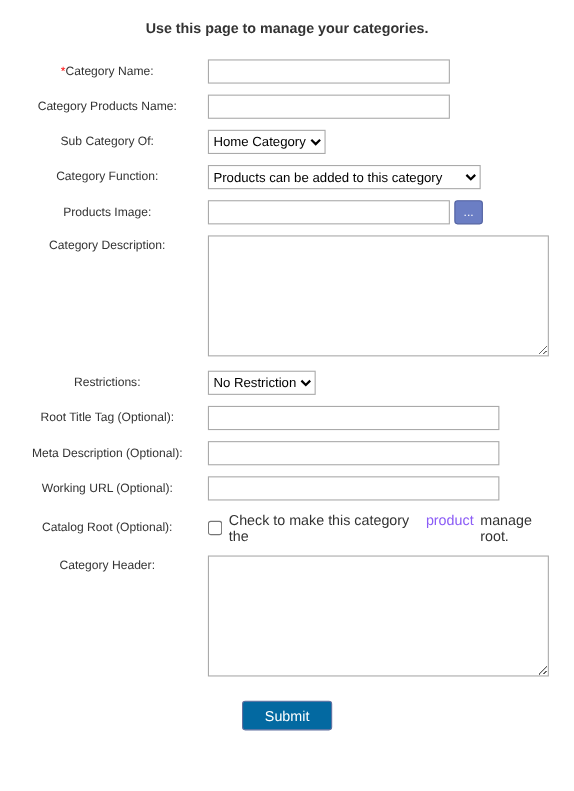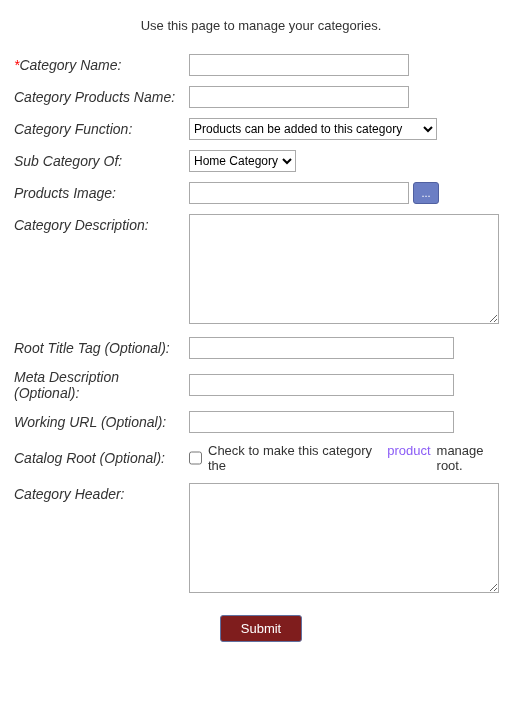--- a/index.html
+++ b/index.html
@@ -9,41 +9,40 @@
       background: #fff;
       width: 522px;
       min-height: 719px;
       color: #333;
     }
     .page-container {
       padding: 10px 10px 20px 10px;
     }
     .page-title {
       text-align: center;
-      font-weight: normal;
+      font-weight: bold;
       font-size: 13px;
       margin-bottom: 16px;
       padding-top: 8px;
     }
     .form-table {
       width: 100%;
       border-collapse: collapse;
     }
     .form-table tr td {
       padding: 5px 4px;
       vertical-align: middle;
     }
     .label-cell {
-      text-align: left;
+      text-align: center;
       width: 175px;
       color: #333;
-      font-size: 14px;
+      font-size: 11px;
       padding-right: 6px;
       vertical-align: middle;
-      font-style: italic;
     }
     .label-cell.top-align {
       vertical-align: top;
       padding-top: 8px;
       margin-top: 45px;
     }
     .input-text {
       width: 220px;
       height: 22px;
       border: 1px solid #aaa;
@@ -112,21 +111,21 @@
     .catalog-root-row {
       display: flex;
       gap: 6px;
       font-size: 13px;
     }
     .submit-row {
       text-align: center;
       padding-top: 14px;
     }
     .submit-btn {
-      background: #7f1d1d;
+      background: #0369a1;
       color: #fff;
       border: 1px solid #6070a0;
       padding: 5px 20px;
       font-size: 13px;
       cursor: pointer;
       border-radius: 3px;
     }
     .desc-cell {
       vertical-align: top;
       padding-top: 8px;
@@ -151,33 +150,33 @@
     </tr>
 
     <tr>
       <td class="label-cell">Category Products Name:</td>
       <td>
         <input type="text" class="input-text" style="">
       </td>
     </tr>
 
     <tr>
+      <td class="label-cell">Sub Category Of:</td>
+      <td>
+        <select class="select-field">
+          <option value="Home Category">Home Category</option>
+        </select>
+      </td>
+    </tr>
+
+    <tr>
       <td class="label-cell">Category Function:</td>
       <td>
         <select class="select-field" style="width:248px;">
           <option>Products can be added to this category</option>
-        </select>
-      </td>
-    </tr>
-
-    <tr>
-      <td class="label-cell">Sub Category Of:</td>
-      <td>
-        <select class="select-field">
-          <option value="Home Category">Home Category</option>
         </select>
       </td>
     </tr>
 
     <tr>
       <td class="label-cell">Products Image:</td>
       <td>
         <div class="image-row">
           <input type="text" class="image-input" style="">
           <button class="browse-btn">...</button>
@@ -185,20 +184,30 @@
       </td>
     </tr>
 
     <tr>
       <td class="label-cell top-align">Category Description:</td>
       <td class="desc-cell">
         <textarea class="textarea-field" style=""></textarea>
       </td>
     </tr>
 
+    <tr>
+      <td class="label-cell">Restrictions:</td>
+      <td>
+        <div class="restrictions-row">
+          <select class="select-field">
+            <option>No Restriction</option>
+          </select>
+        </div>
+      </td>
+    </tr>
 
     <tr>
       <td class="label-cell">Root Title Tag (Optional):</td>
       <td>
         <input type="text" class="input-text-long" style="">
       </td>
     </tr>
 
     <tr>
       <td class="label-cell">Meta Description (Optional):</td>

